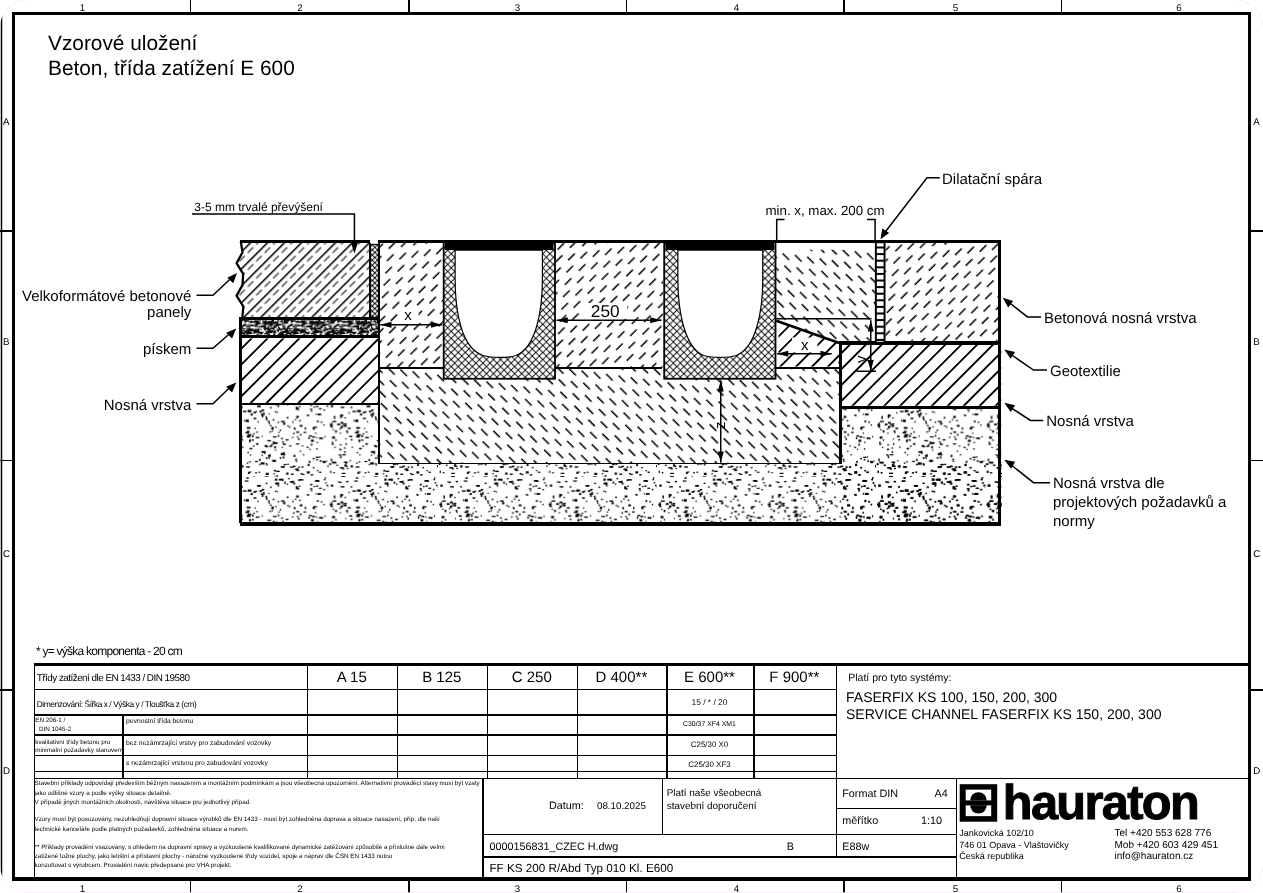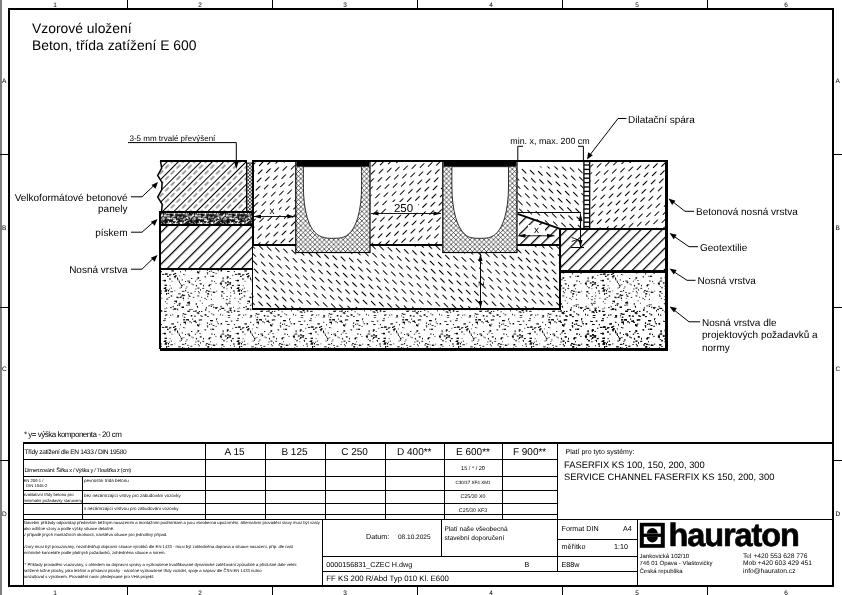--- a/index.html
+++ b/index.html
@@ -1,16 +1,16 @@
 <!DOCTYPE html>
 <html><head><meta charset="utf-8">
 <style>
 html,body{margin:0;padding:0;background:#fff;}
 *{font-family:"Liberation Sans",sans-serif;}
-#sheet{position:relative;width:842px;height:595px;background:#f0abfc;overflow:hidden;}
+#sheet{position:relative;width:842px;height:595px;background:#f0abfc;overflow:hidden;border-radius:18px;}
 </style></head>
 <body>
 <div id="sheet">
 <svg width="842" height="595" viewBox="0 0 842 595" text-rendering="geometricPrecision">
 <defs>
 
   <pattern id="pconc" width="8" height="8" patternUnits="userSpaceOnUse" patternTransform="rotate(-45)">
     <line x1="0" y1="0.5" x2="8" y2="0.5" stroke="#000" stroke-width="1.05"></line>
     <line x1="0" y1="4" x2="8" y2="4" stroke="#000" stroke-width="0.75" stroke-dasharray="2.8,2.8"></line>
   </pattern>

